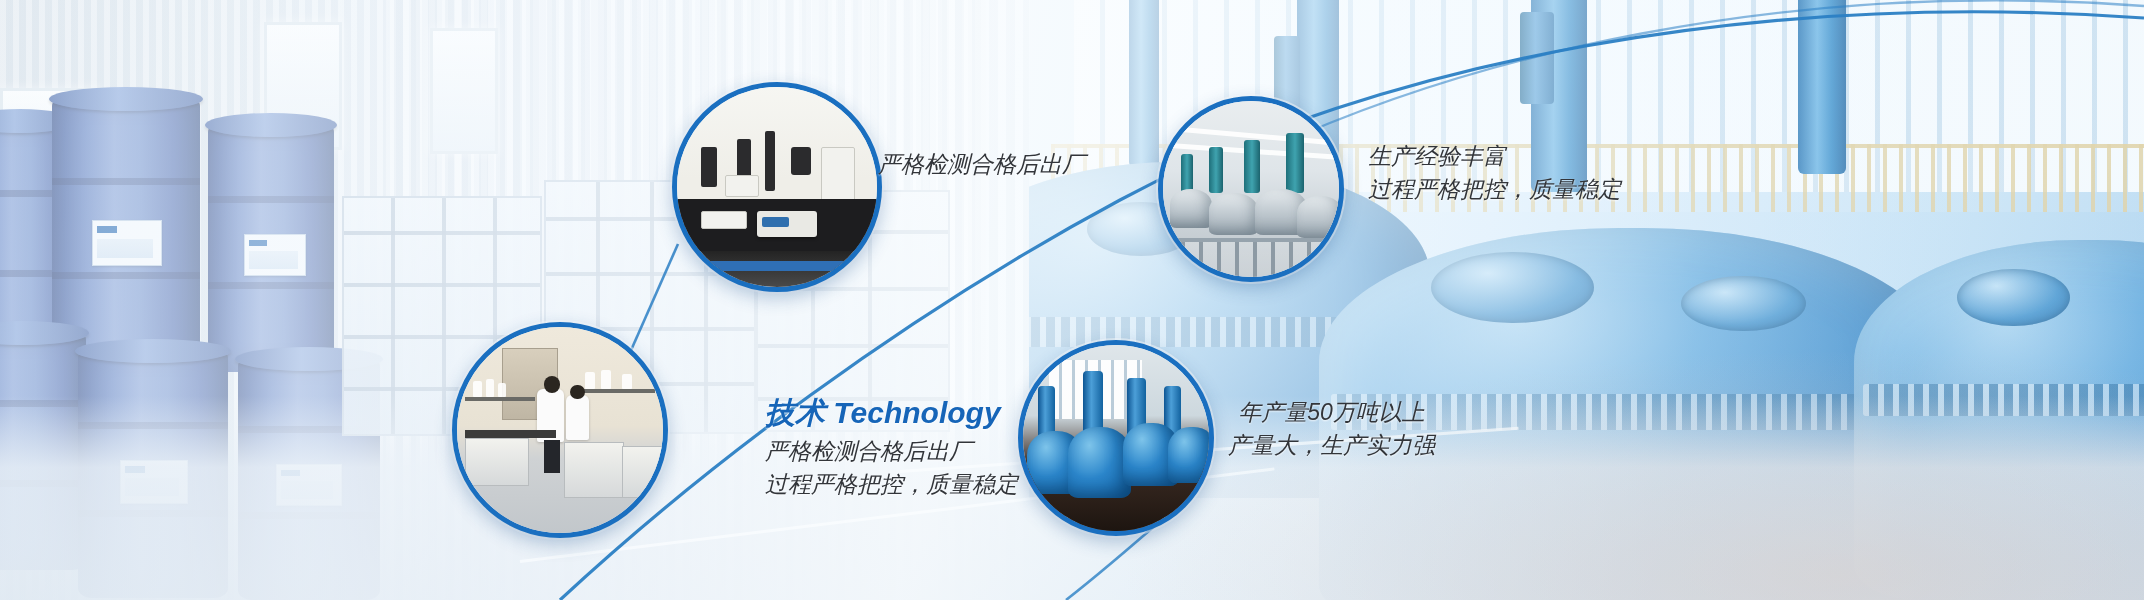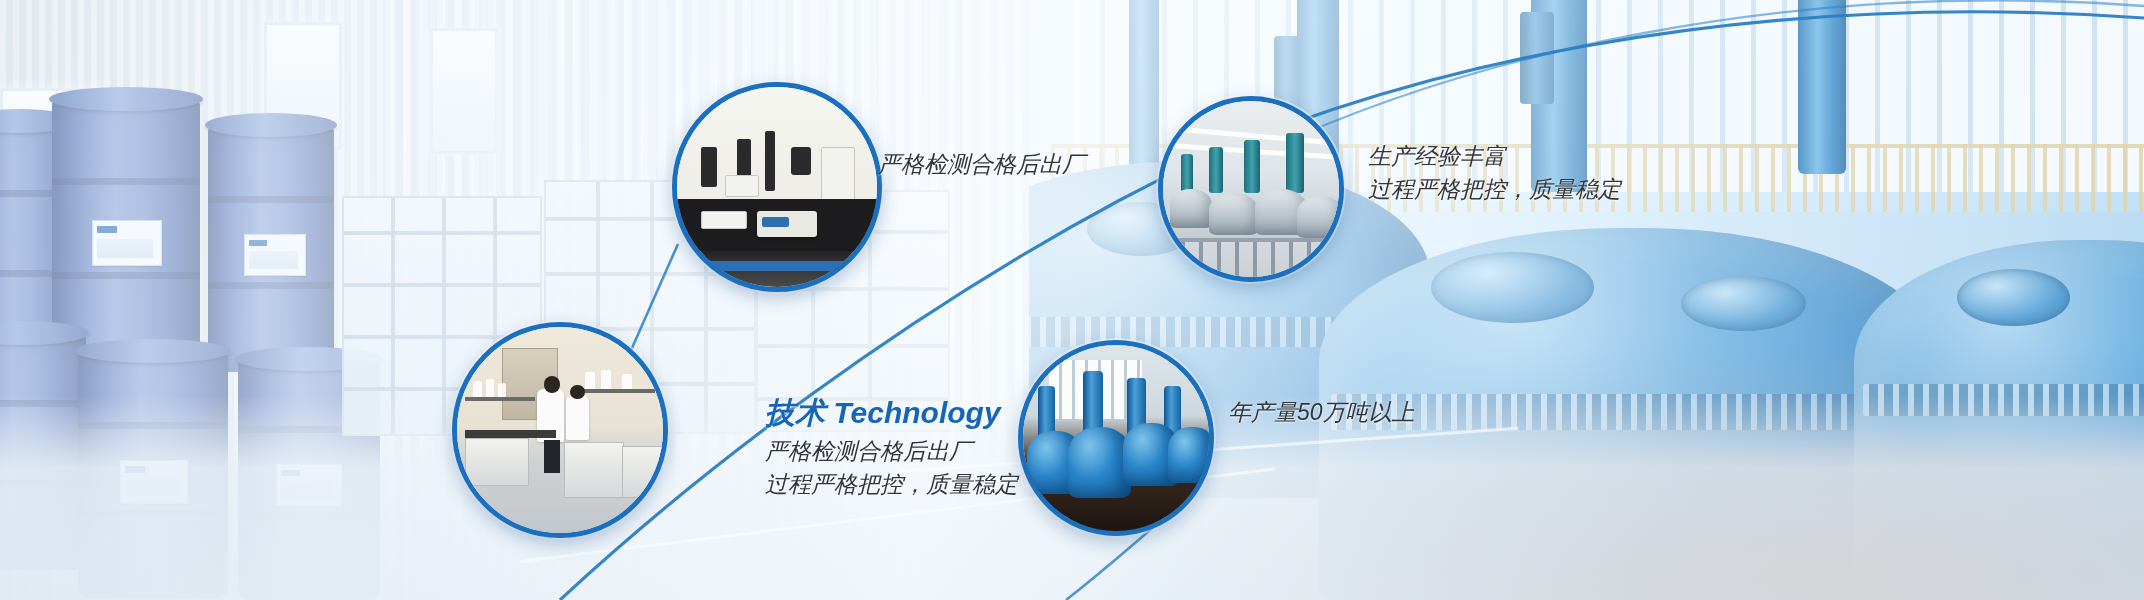--- a/index.html
+++ b/index.html
@@ -415,15 +415,16 @@
     <h3>
       <span>技术</span>
       <span>Technology</span>
     </h3>
     <p>严格检测合格后出厂</p>
     <p>过程严格把控，质量稳定</p>
   </div>
 
   <div class="block right" style="left:1228px;top:396px;">
     <p>年产量50万吨以上</p>
+    <p>产量大，生产实力强</p>
   </div>
 
 </div>
 
 </body></html>

